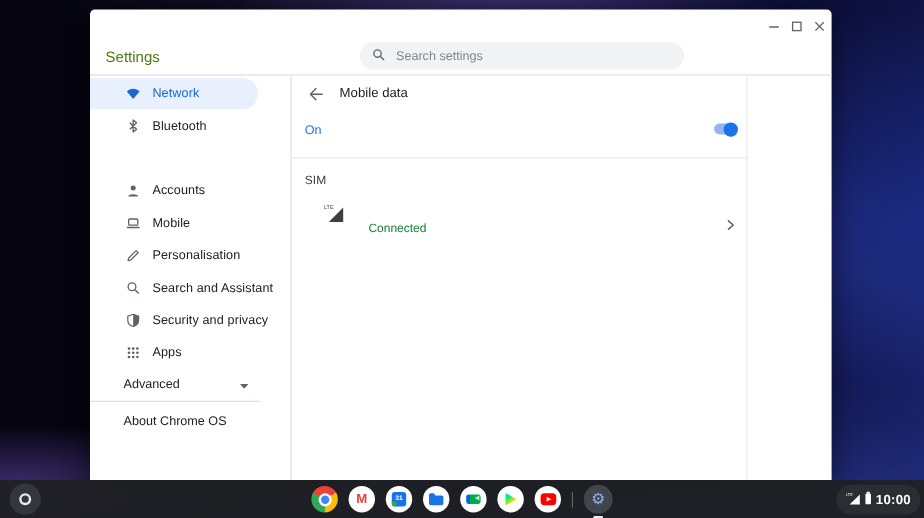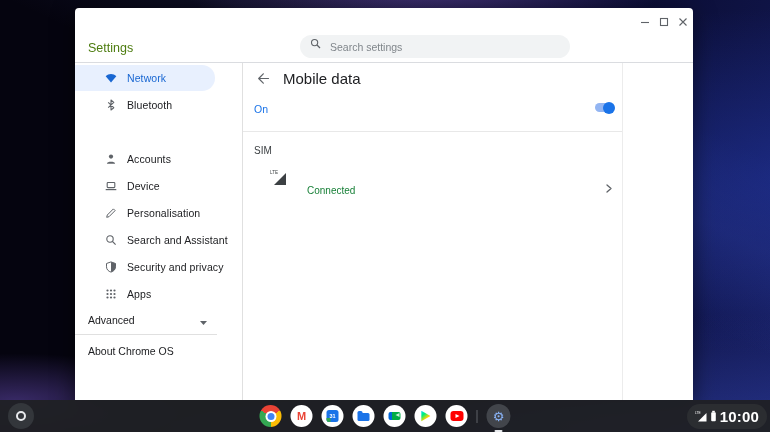--- a/index.html
+++ b/index.html
@@ -21,53 +21,53 @@
     position:absolute; left:75px; top:8px; width:618px; height:392px;
     background:#fff; border-radius:4px 4px 0 0; box-shadow:0 6px 22px rgba(0,0,0,.5);
   }
   .win-controls { position:absolute; top:9px; right:5px; display:flex; gap:9px; }
   .win-btn { width:10px; height:10px; display:grid; place-items:center; cursor:default; }
 
   .app-title { position:absolute; left:13px; top:33px; font-size:12.5px; color:#4d7c0f; }
 
   .search-bar {
     position:absolute; left:225px; top:27px; width:270px; height:23px;
-    background:#f1f3f4; border-radius:12px; display:flex; padding:0 10px; gap:9px;
+    background:#f1f3f4; border-radius:12px; display:flex; align-items:center; padding:0 10px; gap:9px;
   }
   .search-bar input {
     border:none; outline:none; background:transparent; flex:1;
     font-family:"Liberation Sans", sans-serif; font-size:10.5px; color:#202124;
   }
   .search-bar input::placeholder { color:#80868b; }
 
   .toolbar-divider { position:absolute; left:0; top:54px; width:100%; height:1px; background:#dadce0; }
 
   
   .sidebar { position:absolute; left:0; top:55px; width:167px; bottom:0; }
   .nav-item {
     position:absolute; left:0; width:167px; height:26px;
     display:flex; align-items:center; padding-left:30px; cursor:pointer;
   }
   .nav-item .nav-ico { width:12px; height:12px; display:grid; place-items:center; }
   .nav-item .nav-label { margin-left:10px; font-size:10.5px; font-weight:500; color:#202124; letter-spacing:.1px; }
   .nav-item.selected { width:140px; background:#e8f0fe; border-radius:0 14px 14px 0; }
   .nav-item.selected .nav-label { color:#1967d2; }
-  .nav-row-bottom { position:absolute; left:0; width:140px; height:26px; display:flex; align-items:center; padding:0 8px 0 13px; cursor:pointer; }
+  .nav-row-bottom { position:absolute; left:0; width:140px; height:26px; display:flex; align-items:center; padding:0 8px 0 28px; cursor:pointer; }
   .nav-row-bottom .nav-label { font-size:10.5px; font-weight:500; color:#202124; }
   .nav-row-bottom .caret { margin-left:auto; }
   .sidebar-divider { position:absolute; left:0; top:271px; width:142px; height:1px; background:#e0e0e0; }
 
   
   .content {
     position:absolute; left:167px; top:55px; width:381px; bottom:0;
     background:#fff; border-left:1px solid #e0e0e0; border-right:1px solid #ececec;
   }
   .page-header { position:absolute; left:0; top:0; width:100%; height:30px; display:flex; align-items:center; }
   .back-btn { margin-left:13px; width:14px; height:14px; display:grid; place-items:center; cursor:pointer; }
-  .page-title { margin-left:13px; font-size:15px; font-weight:500; color:#202124; }
+  .page-title { margin-left:13px; font-size:11px; font-weight:500; color:#202124; }
 
   .toggle-row { position:absolute; left:0; top:40px; width:100%; height:28px; display:flex; padding:0 8px 0 11px; }
   .toggle-label { font-size:10.5px; font-weight:500; color:#1a73e8; }
   .toggle { margin-left:auto; position:relative; width:19px; height:9px; background:#93b5f2; border-radius:5px; cursor:pointer; }
   .toggle .thumb { position:absolute; right:-1px; top:-1.5px; width:12px; height:12px; border-radius:50%; background:#1a73e8; }
 
   .content-divider { position:absolute; left:0; top:68px; width:100%; height:1px; background:#e8e8e8; }
 
   .sim-heading { position:absolute; left:11px; top:82px; font-size:10px; font-weight:500; color:#3c4043; }
 
@@ -110,21 +110,21 @@
   .yt-play { width:0; height:0; border-left:4px solid #fff; border-top:2.5px solid transparent; border-bottom:2.5px solid transparent; margin-left:1px; }
 
   .shelf-sep { width:1px; height:13px; background:#5f6368; }
 
   .settings-circle { width:24px; height:24px; border-radius:50%; background:#42454b; display:grid; place-items:center; }
   .gear-glyph { font-family:"DejaVu Sans", sans-serif; font-size:13px; color:#8ab4f8; line-height:1; }
   .active-dash { position:absolute; left:50%; bottom:0; transform:translateX(-50%); width:8px; height:2px; border-radius:1px; background:#e8eaed; }
 
   .tray { position:absolute; right:3px; top:4px; height:25px; min-width:62px; border-radius:13px;
     background:#2b2d31; display:flex; align-items:center; gap:3px; padding:0 8px; cursor:pointer; }
-  .tray-time { font-size:15px; font-weight:600; color:#fff; letter-spacing:.2px; }
+  .tray-time { font-size:11px; font-weight:600; color:#fff; letter-spacing:.2px; }
 </style>
 </head>
 <body>
 
 <div class="desktop">
 
   <div class="window">
 
     <div class="win-controls">
       <div class="win-btn">
@@ -189,21 +189,21 @@
         <span class="nav-label">Accounts</span>
       </div>
 
       <div class="nav-item" style="top:110px">
         <span class="nav-ico">
           <svg width="12" height="12">
               <rect x="2.2" y="2.5" width="7.6" height="5.1" rx="0.8" fill="none" stroke="#5f6368" stroke-width="1.1"></rect>
               <line x1="0.7" y1="9.6" x2="11.3" y2="9.6" stroke="#5f6368" stroke-width="1.2"></line>
             </svg>
         </span>
-        <span class="nav-label">Device</span>
+        <span class="nav-label">Mobile</span>
       </div>
 
       <div class="nav-item" style="top:137px">
         <span class="nav-ico">
           <svg width="12" height="12">
               <path d="M1.7 10.3 L2.3 8 L8.4 1.9 L10.1 3.6 L4 9.7 Z" fill="none" stroke="#5f6368" stroke-width="1" stroke-linejoin="round"></path>
             </svg>
         </span>
         <span class="nav-label">Personalisation</span>
       </div>

